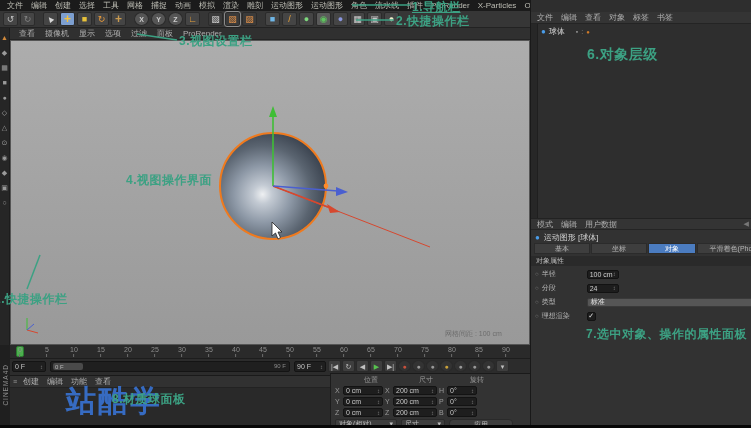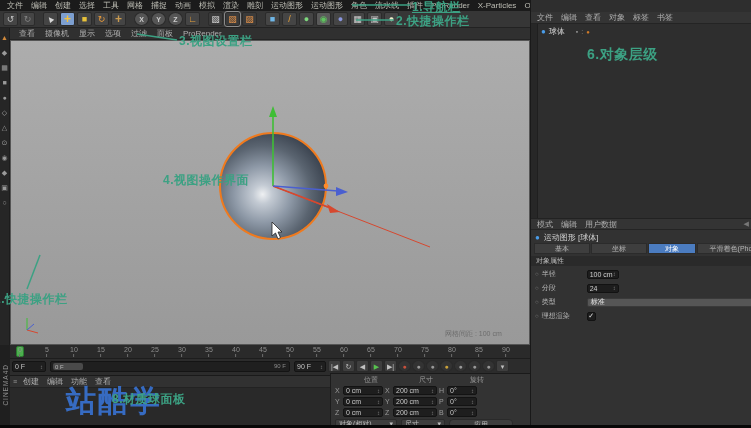--- a/index.html
+++ b/index.html
@@ -532,18 +532,19 @@
   <svg class="overlay" viewBox="0 0 751 428">
     <line x1="352" y1="5" x2="410" y2="5" stroke="#3ca183" stroke-width="1.5"></line>
     <line x1="356" y1="20" x2="394" y2="20" stroke="#3ca183" stroke-width="1.5"></line>
     <line x1="137" y1="34" x2="177" y2="40" stroke="#3ca183" stroke-width="1.5"></line>
     <line x1="40" y1="255" x2="27" y2="289" stroke="#3ca183" stroke-width="1.5"></line>
   </svg>
 
   <div class="ann" style="left:412px;top:-1px;text-decoration:underline;">1.导航栏</div>
   <div class="ann" style="left:396px;top:13px;">2.快捷操作栏</div>
   <div class="ann" style="left:179px;top:33px;">3.视图设置栏</div>
-  <div class="ann" style="left:126px;top:172px;margin-left:37px;">4.视图操作界面</div>
+  <div class="ann" style="left:126px;top:172px;">4.视图操作界面</div>
   <div class="ann" style="left:587px;top:46px;font-size:14px;">6.对象层级</div>
+  <div class="ann" style="left:586px;top:326px;">7.选中对象、操作的属性面板</div>
   <div class="ann" style="left:112px;top:391px;">8.材质球面板</div>
   <div class="ann" style="left:-6px;top:291px;">2.快捷操作栏</div>
 
 </div>
 
 </body></html>

